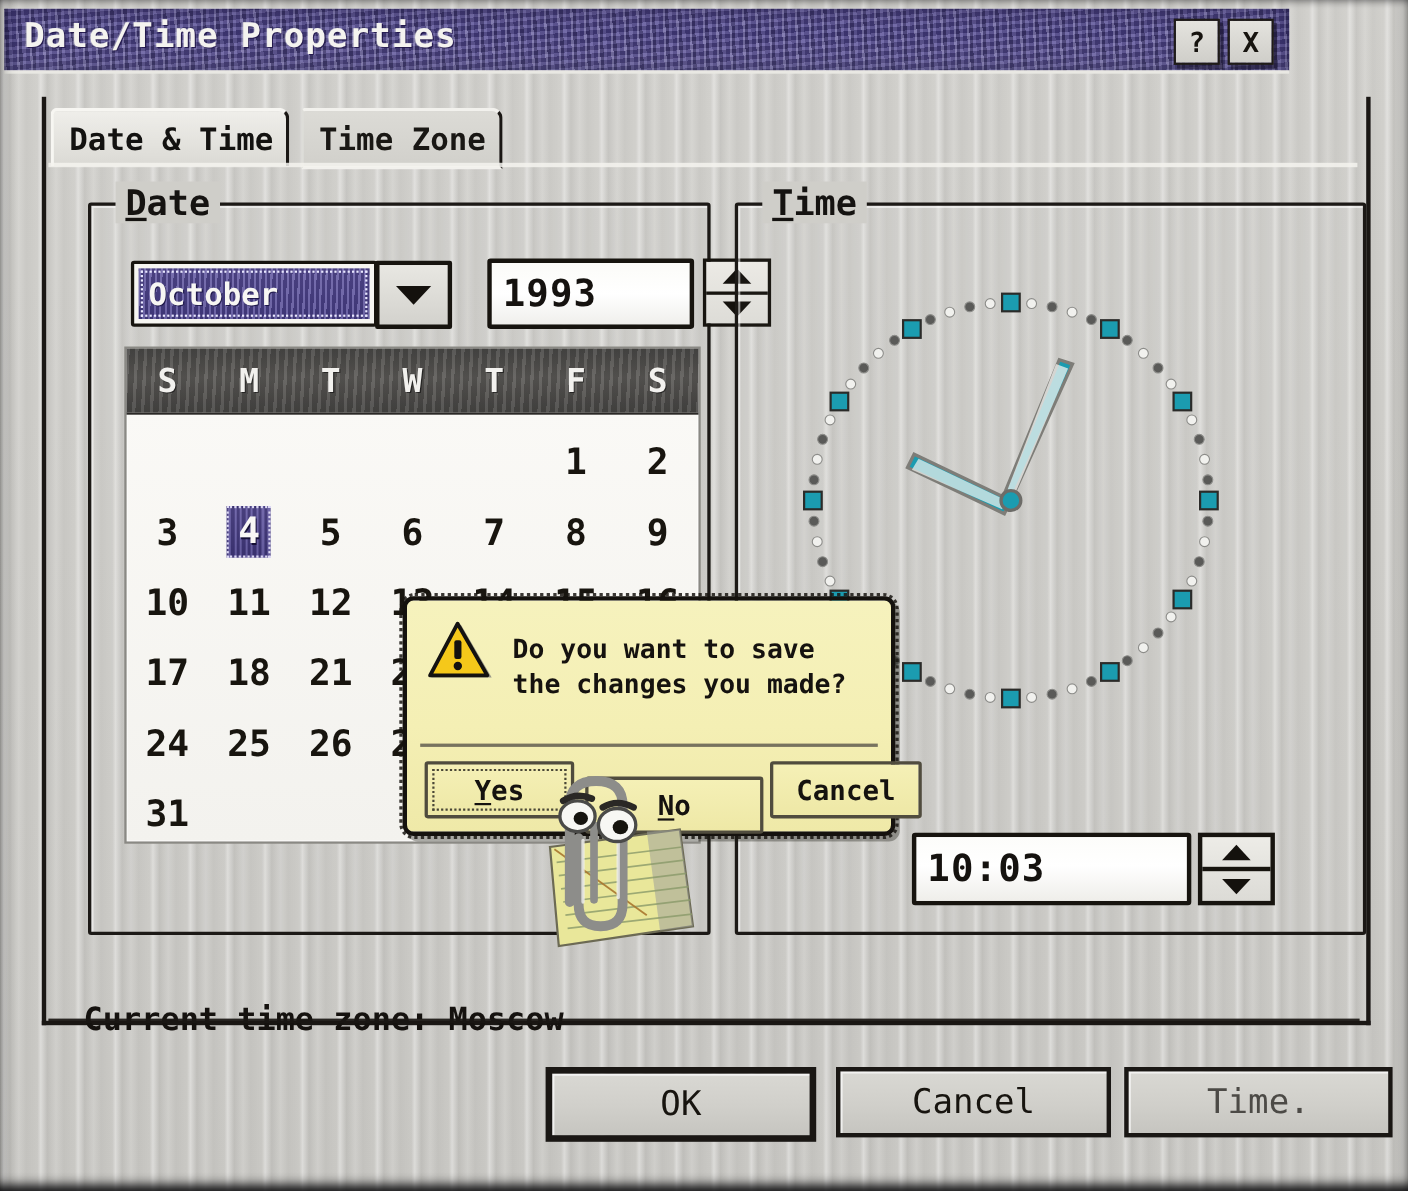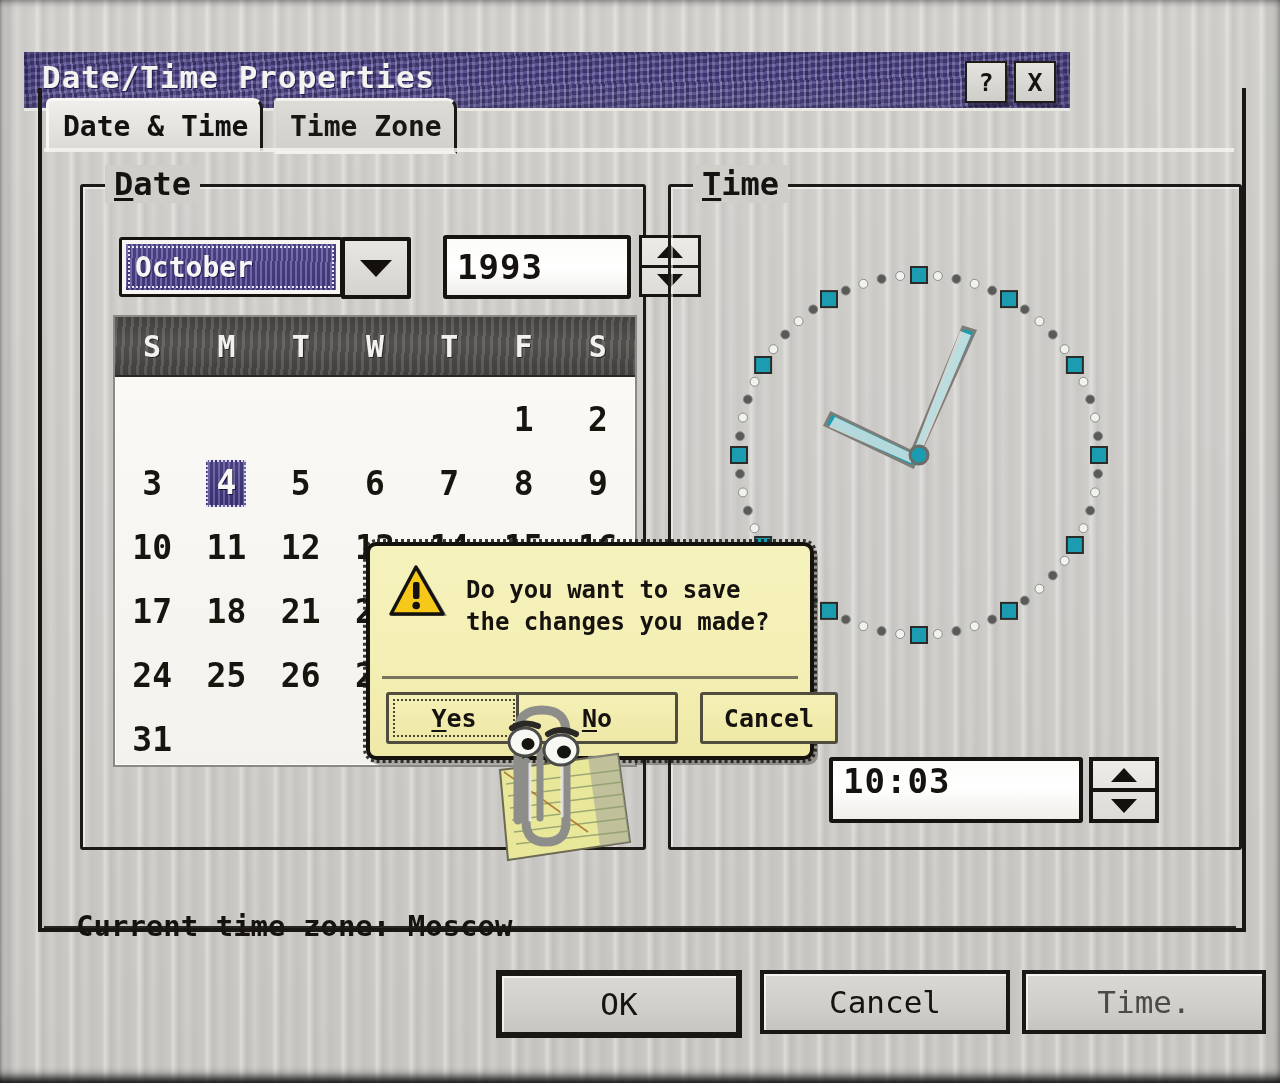--- a/index.html
+++ b/index.html
@@ -36,34 +36,33 @@
     pointer-events:none;
     box-shadow:
       inset 0 -14px 10px -8px rgba(10,10,12,.95),
       inset 0 6px 8px -6px rgba(10,10,12,.55),
       inset 10px 0 14px -10px rgba(10,10,12,.5),
       inset -10px 0 14px -10px rgba(10,10,12,.5);
   }
 
   
   #titlebar {
-    position:absolute; left:24px; top:8px; width:1046px; height:56px;
+    position:absolute; left:4px; top:8px; width:1168px; height:56px;
     background:
       repeating-linear-gradient(88deg,
         rgba(255,255,255,.22) 0 2px,
         rgba(0,0,0,.22) 2px 5px,
         rgba(255,255,255,.10) 5px 8px,
         rgba(0,0,0,.10) 8px 12px),
       repeating-linear-gradient(175deg,
         rgba(255,255,255,.12) 0 3px,
         rgba(0,0,0,.16) 3px 7px),
       linear-gradient(180deg,#5b519a 0%, #4e4490 40%, #574d96 75%, #6a62a6 100%);
     border-bottom: 3px solid #e9e8e3;
     box-shadow: inset 0 0 18px rgba(20,14,60,.55);
-    margin-top: 44px;
   }
   #title-text {
     position:absolute; left:18px; top:7px;
     font-family: "DejaVu Sans Mono", monospace;
     font-weight:700;
     font-size:31px;
     color:#f4f3ef;
     letter-spacing:1px;
     text-shadow: 1px 1px 0 rgba(30,20,70,.85), -1px 0 0 rgba(255,255,255,.3);
   }
@@ -252,21 +251,21 @@
   #clock {
     position:absolute; left:42px; top:62px; width:412px; height:412px;
   }
   #clock svg { display:block; }
 
   
   #time-field {
     position:absolute; left:158px; top:570px; width:246px; height:58px;
     background: linear-gradient(180deg,#fcfcfa 0%,#ffffff 45%,#efeeea 100%);
     border:4px solid #17140f; border-radius:3px;
-    display:flex; align-items:flex-start;
+    display:flex; align-items:center;
   }
   #time-value {
     font-family:"DejaVu Sans Mono", monospace;
     font-weight:700; font-size:34px; color:#15120f; padding-left:10px;
     letter-spacing:1px;
   }
   #time-spin {
     position:absolute; left:418px; top:570px; width:62px; height:58px;
     border:4px solid #17140f;
     background: linear-gradient(180deg,#edecE7,#dcdbd6);
@@ -334,21 +333,21 @@
   .msgbtn {
     position:absolute; top:146px; height:46px;
     display:flex; align-items:center; justify-content:center;
     font-family:"DejaVu Sans Mono", monospace;
     font-weight:700; font-size:25px; color:#15120f;
     background: linear-gradient(180deg,#f5f0b6,#eee8a6);
     border:3px solid #504c3e;
     border-radius:3px;
   }
   #msg-yes    { left:16px;  width:130px; }
-  #msg-no     { left:146px; width:156px; }
+  #msg-no     { left:162px; width:156px;margin-top:14px; }
   #msg-cancel { left:330px; width:132px; }
   #msg-yes .focusring {
     position:absolute; inset:4px; border:2px dotted #4a4736;
   }
   .msgbtn u { text-decoration: underline; text-underline-offset:3px; }
 
   
   #clippy { position:absolute; left:460px; top:628px; width:200px; height:175px; }
 </style>
 </head>

